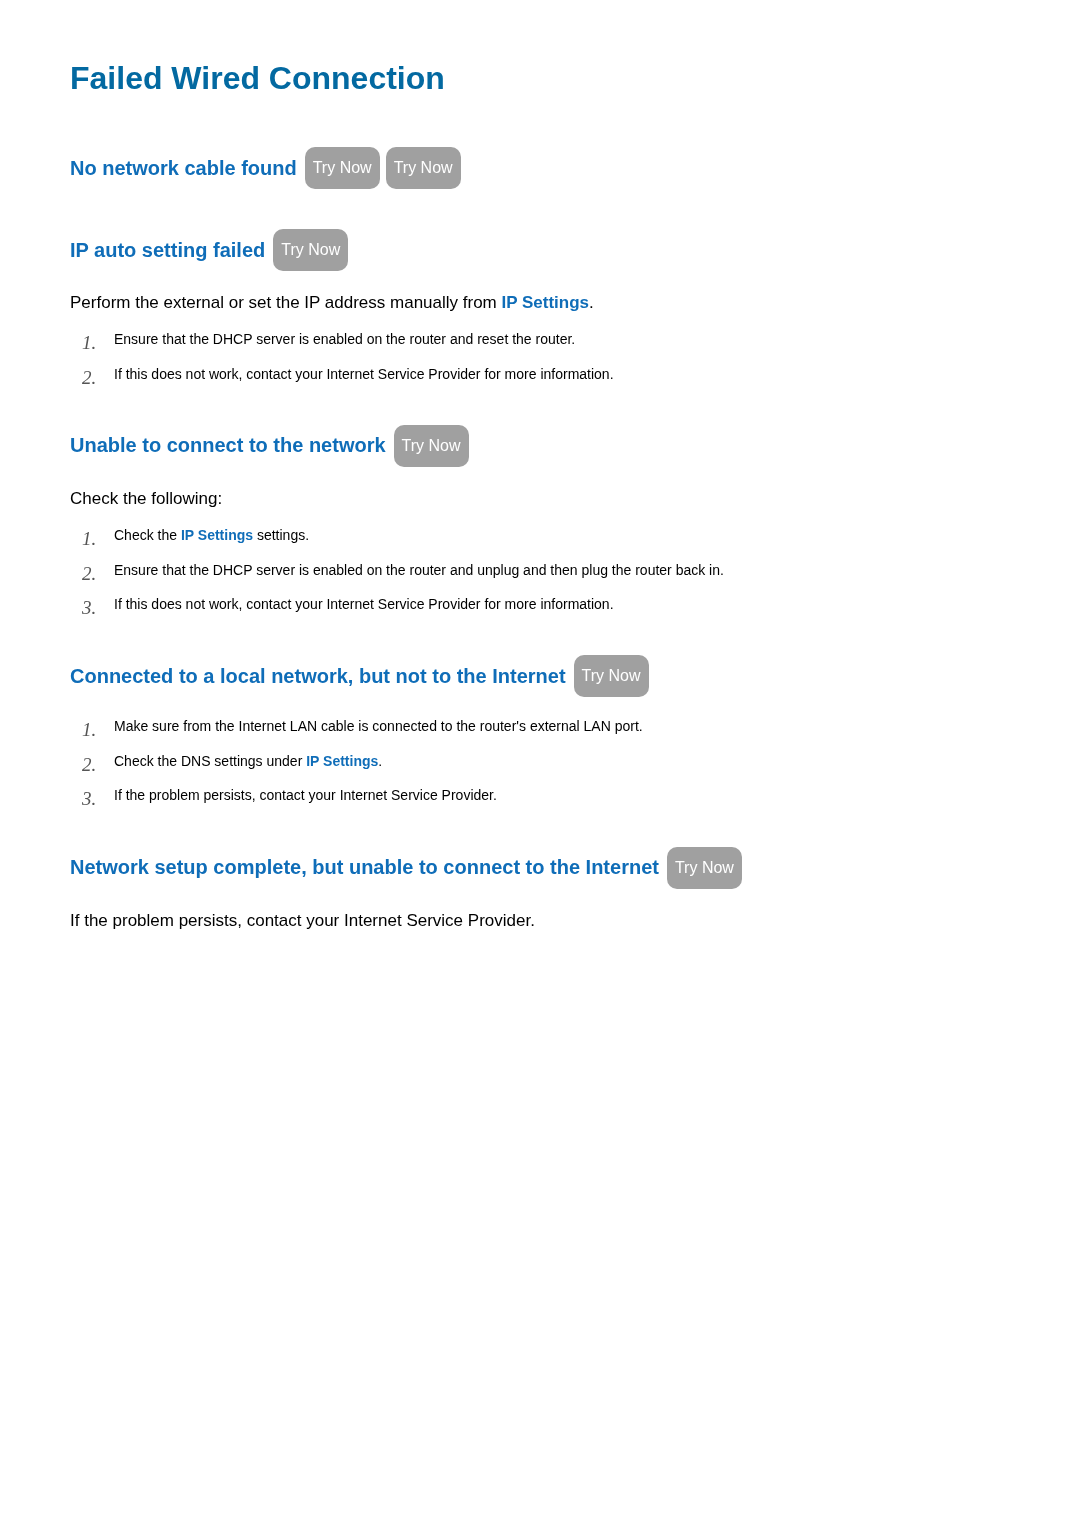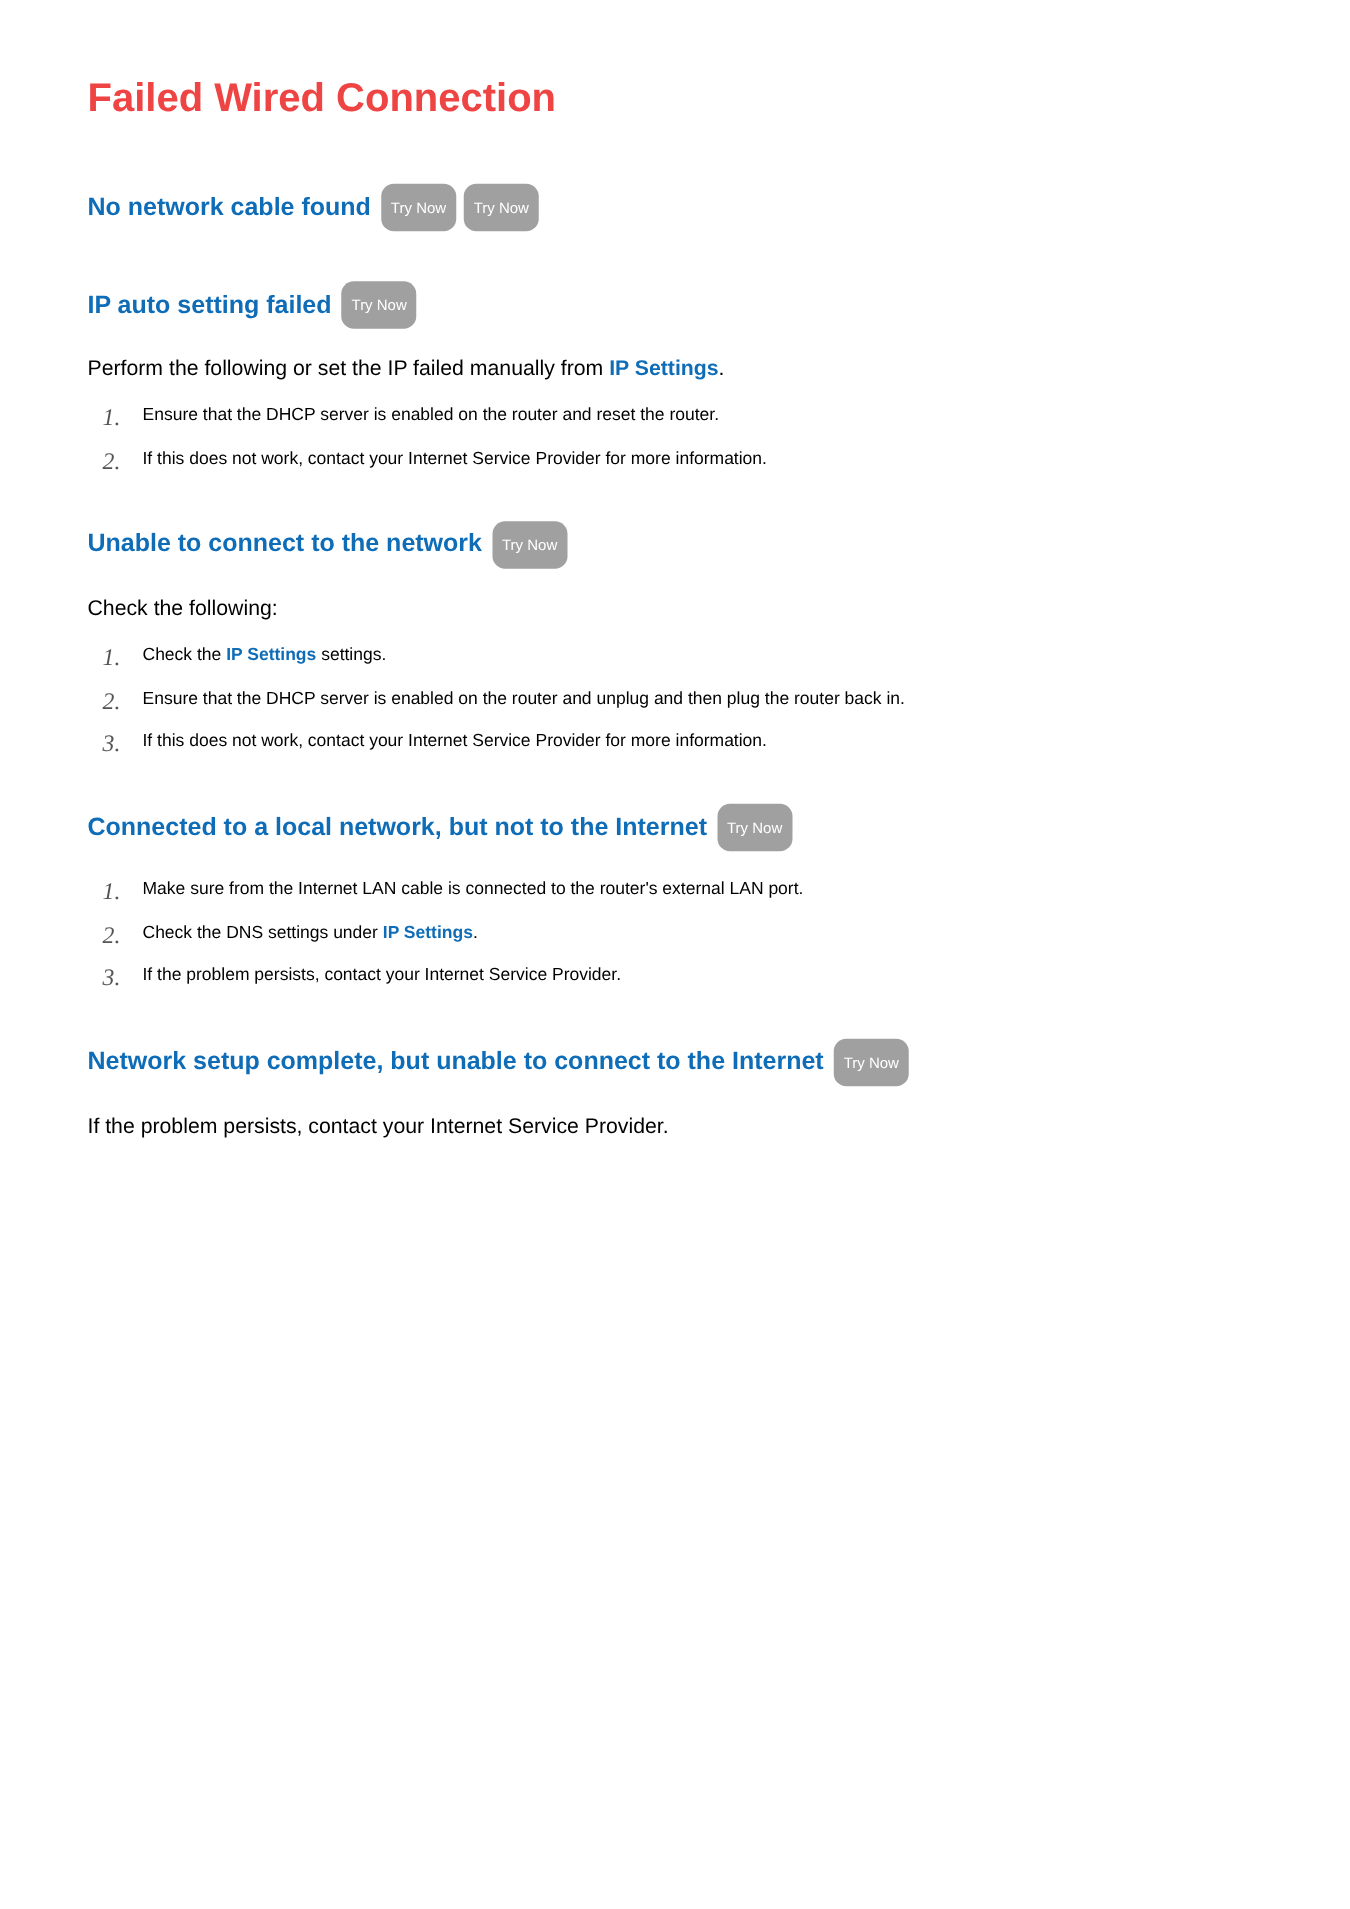--- a/index.html
+++ b/index.html
@@ -8,21 +8,21 @@
       box-sizing: border-box;
     }
     body {
       font-family: Arial, Helvetica, sans-serif;
       background: #ffffff;
       padding: 60px 70px;
       color: #000000;
       width: 1080px;
     }
     .page-title {
-      color: #ef4444;
+      color: #0369a1;
       font-size: 32px;
       font-weight: bold;
       margin-bottom: 50px;
     }
     .section {
       margin-bottom: 40px;
     }
     .section-heading {
       color: #0f6db8;
       font-size: 20px;
@@ -34,21 +34,21 @@
       flex-wrap: wrap;
       margin-top: 13px;
     }
     .section-heading-text {
       margin-right: 2px;
     }
     .try-now {
       display: inline-block;
       background: #a0a0a0;
       color: #ffffff;
-      font-size: 12px;
+      font-size: 16px;
       font-weight: normal;
       padding: 12px 8px;
       border-radius: 10px;
       cursor: pointer;
       white-space: nowrap;
     }
     .body-text {
       font-size: 17px;
       line-height: 1.6;
       color: #000000;
@@ -94,21 +94,21 @@
     <span class="try-now">Try Now</span>
   </div>
 </div>
 
 <div class="section">
   <div class="section-heading">
     <span class="section-heading-text">IP auto setting failed</span>
     <span class="try-now">Try Now</span>
   </div>
   <p class="body-text">
-    <span>Perform the following or set the IP failed manually from </span><span class="highlight">IP Settings</span><span>.</span>
+    <span>Perform the external or set the IP address manually from </span><span class="highlight">IP Settings</span><span>.</span>
   </p>
   <ol class="ol">
     <li class="ol-item">Ensure that the DHCP server is enabled on the router and reset the router.</li>
     <li class="ol-item">If this does not work, contact your Internet Service Provider for more information.</li>
   </ol>
 </div>
 
 <div class="section">
   <div class="section-heading">
     <span class="section-heading-text">Unable to connect to the network</span>

